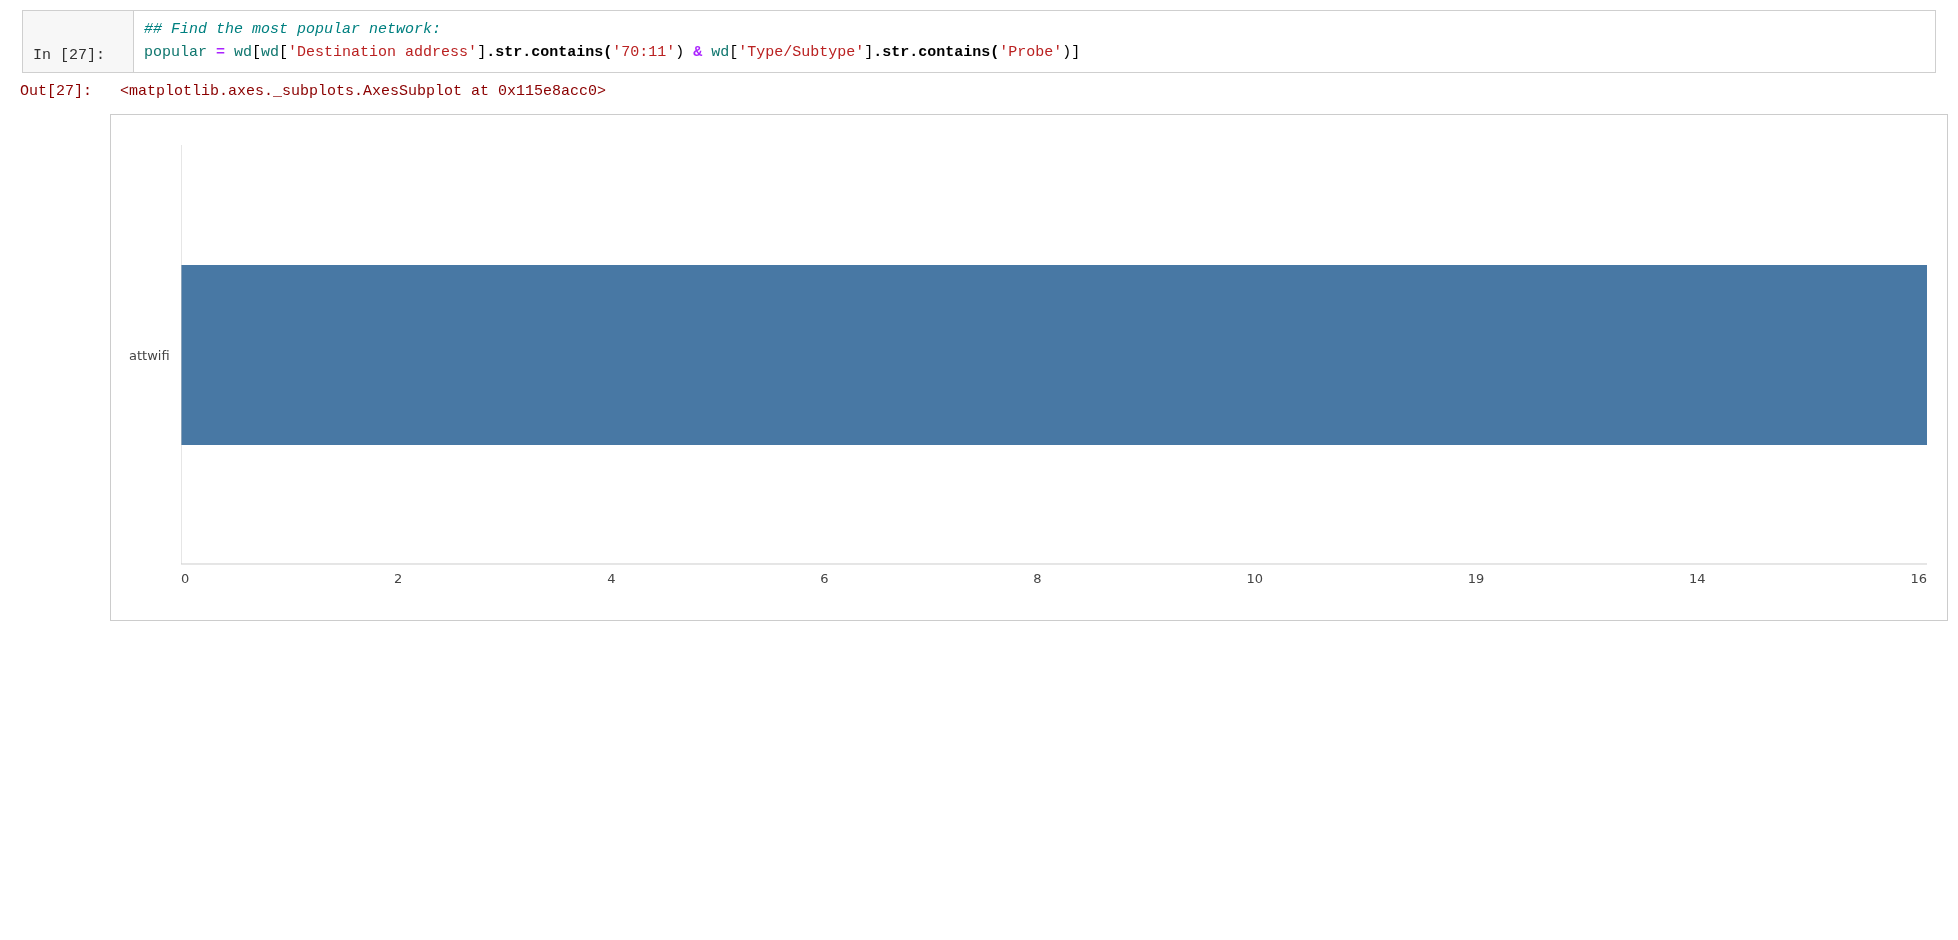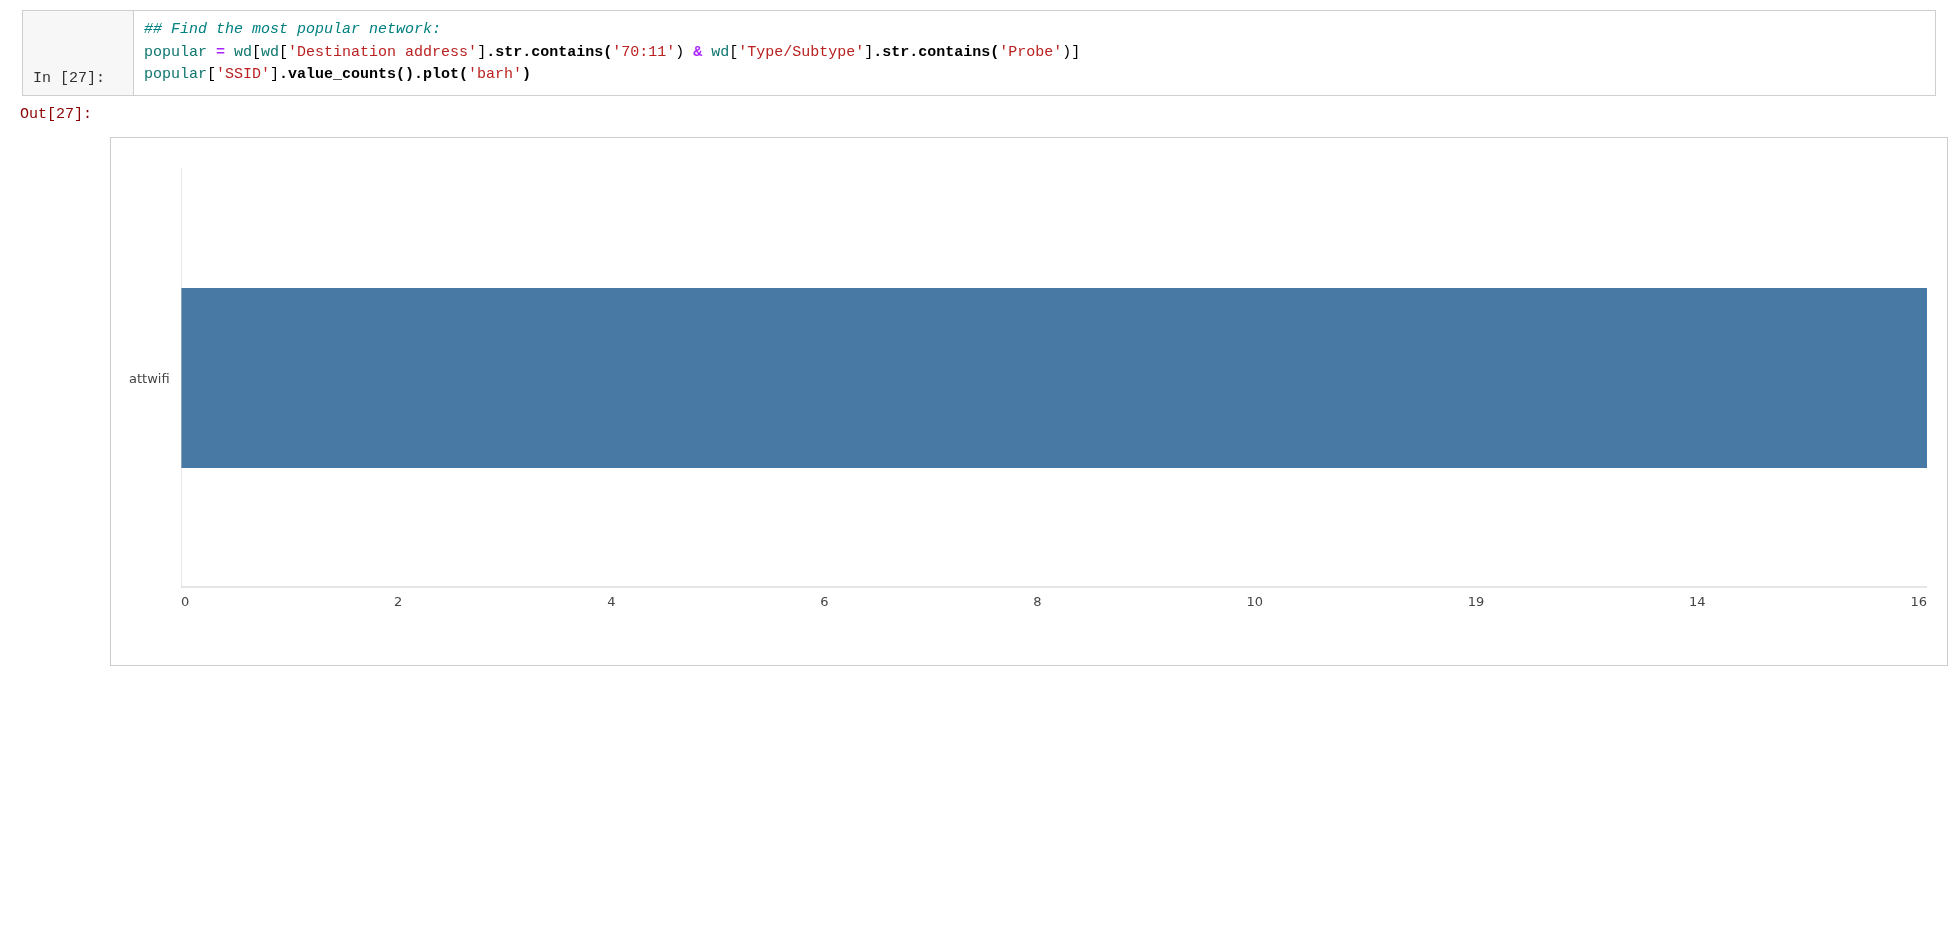--- a/index.html
+++ b/index.html
@@ -66,21 +66,21 @@
     .kw-equal { color: #aa22ff; font-weight: bold; }
     .kw-method { color: #000000; font-weight: bold; }
     .kw-bracket { color: #000000; }
     .kw-amp { color: #aa22ff; font-weight: bold; }
 
     
     .chart-container {
       margin: 10px 10px 10px 110px;
       border: 1px solid #cccccc;
       background: #ffffff;
-      padding: 30px 20px 56px 70px;
+      padding: 30px 20px 34px 70px;
       position: relative;
     }
 
     .chart-inner {
       position: relative;
       width: 100%;
       height: 420px;
     }
 
     .bar-chart {
@@ -117,28 +117,26 @@
     <div class="cell-content">
 
       <div>
         <span class="kw-comment">## Find the most popular network:</span>
       </div>
 
       <div>
         <span class="kw-var">popular</span><span class="kw-equal"> = </span><span class="kw-var">wd</span><span class="kw-bracket">[</span><span class="kw-var">wd</span><span class="kw-bracket">[</span><span class="kw-string">'Destination address'</span><span class="kw-bracket">]</span><span class="kw-method">.str.contains(</span><span class="kw-string">'70:11'</span><span class="kw-bracket">) </span><span class="kw-amp">&amp;</span><span class="kw-var"> wd</span><span class="kw-bracket">[</span><span class="kw-string">'Type/Subtype'</span><span class="kw-bracket">]</span><span class="kw-method">.str.contains(</span><span class="kw-string">'Probe'</span><span class="kw-bracket">)]</span>
       </div>
 
-      <div>
-        <span class="kw-var">popular</span><span class="kw-bracket">[</span><span class="kw-string">'SSID'</span><span class="kw-bracket">]</span><span class="kw-method">.value_counts().plot(</span><span class="kw-string">'barh'</span><span class="kw-method">)</span>
-      </div>
     </div>
   </div>
 
   <div class="cell-output">
     <div class="output-label">Out[27]:</div>
+    <div class="output-text">&lt;matplotlib.axes._subplots.AxesSubplot at 0x115e8acc0&gt;</div>
   </div>
 
   <div class="chart-container">
     <div class="chart-inner">
       
       <div class="y-axis-label">attwifi</div>
       
       <svg class="bar-chart" viewBox="0 0 1750 420" preserveAspectRatio="none">
 
         <rect x="0" y="0" width="1750" height="420" fill="#ffffff"></rect>

